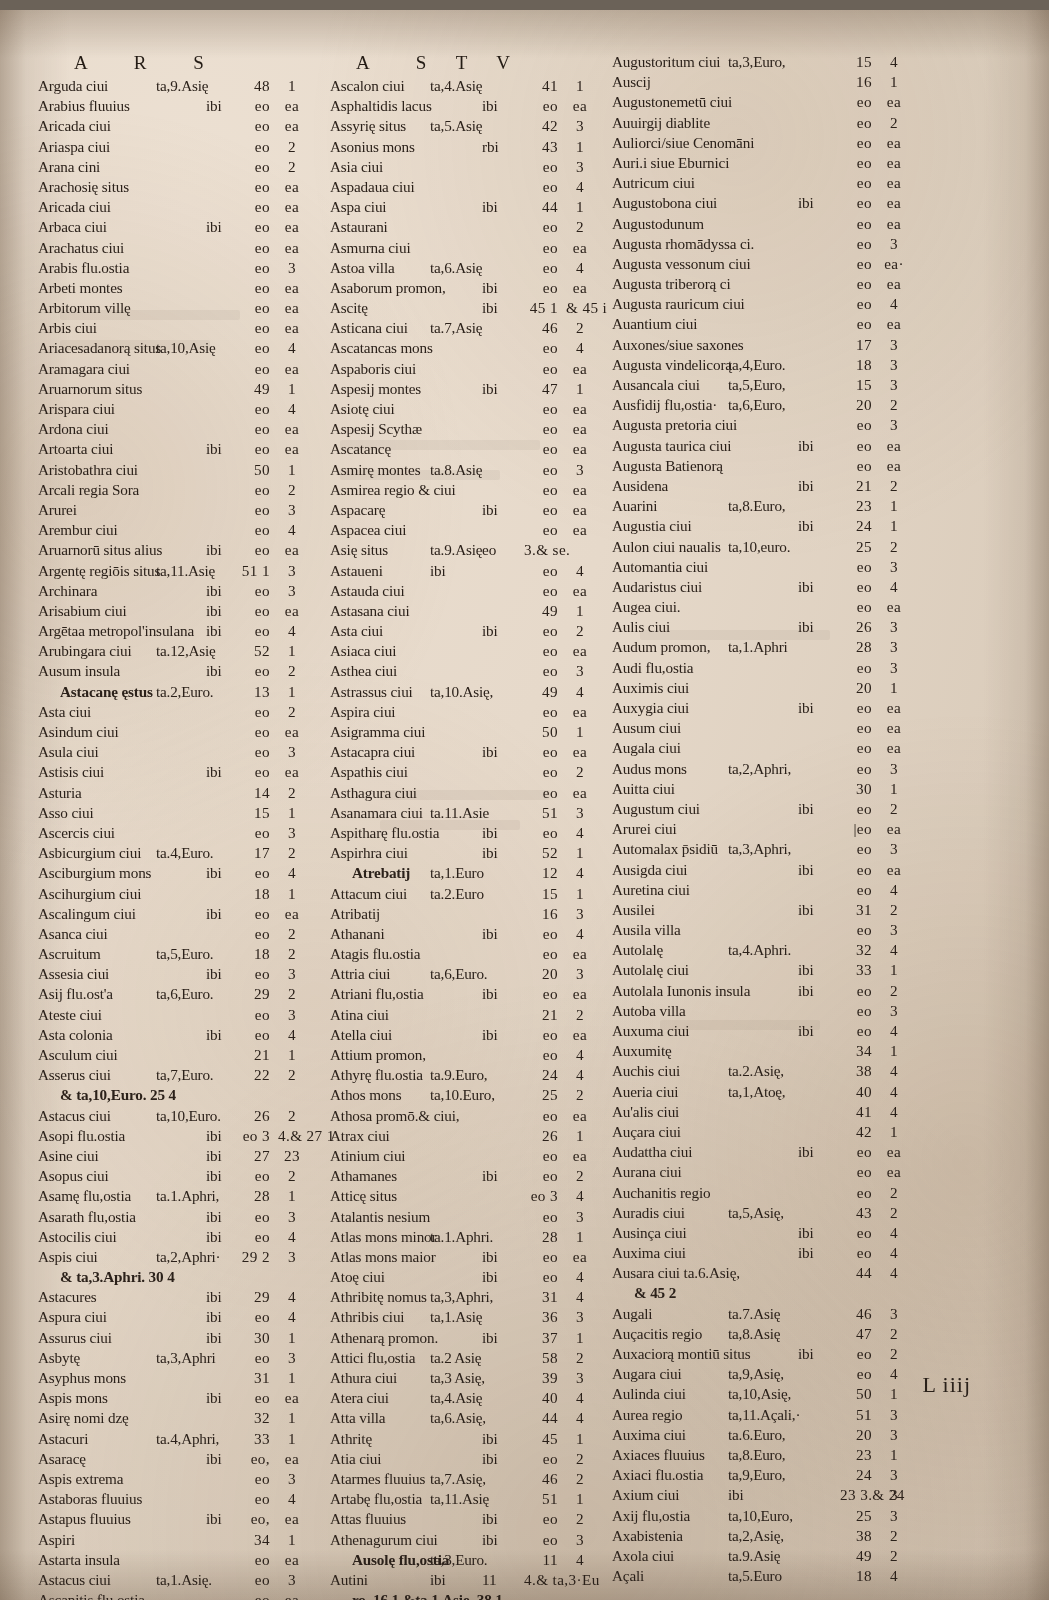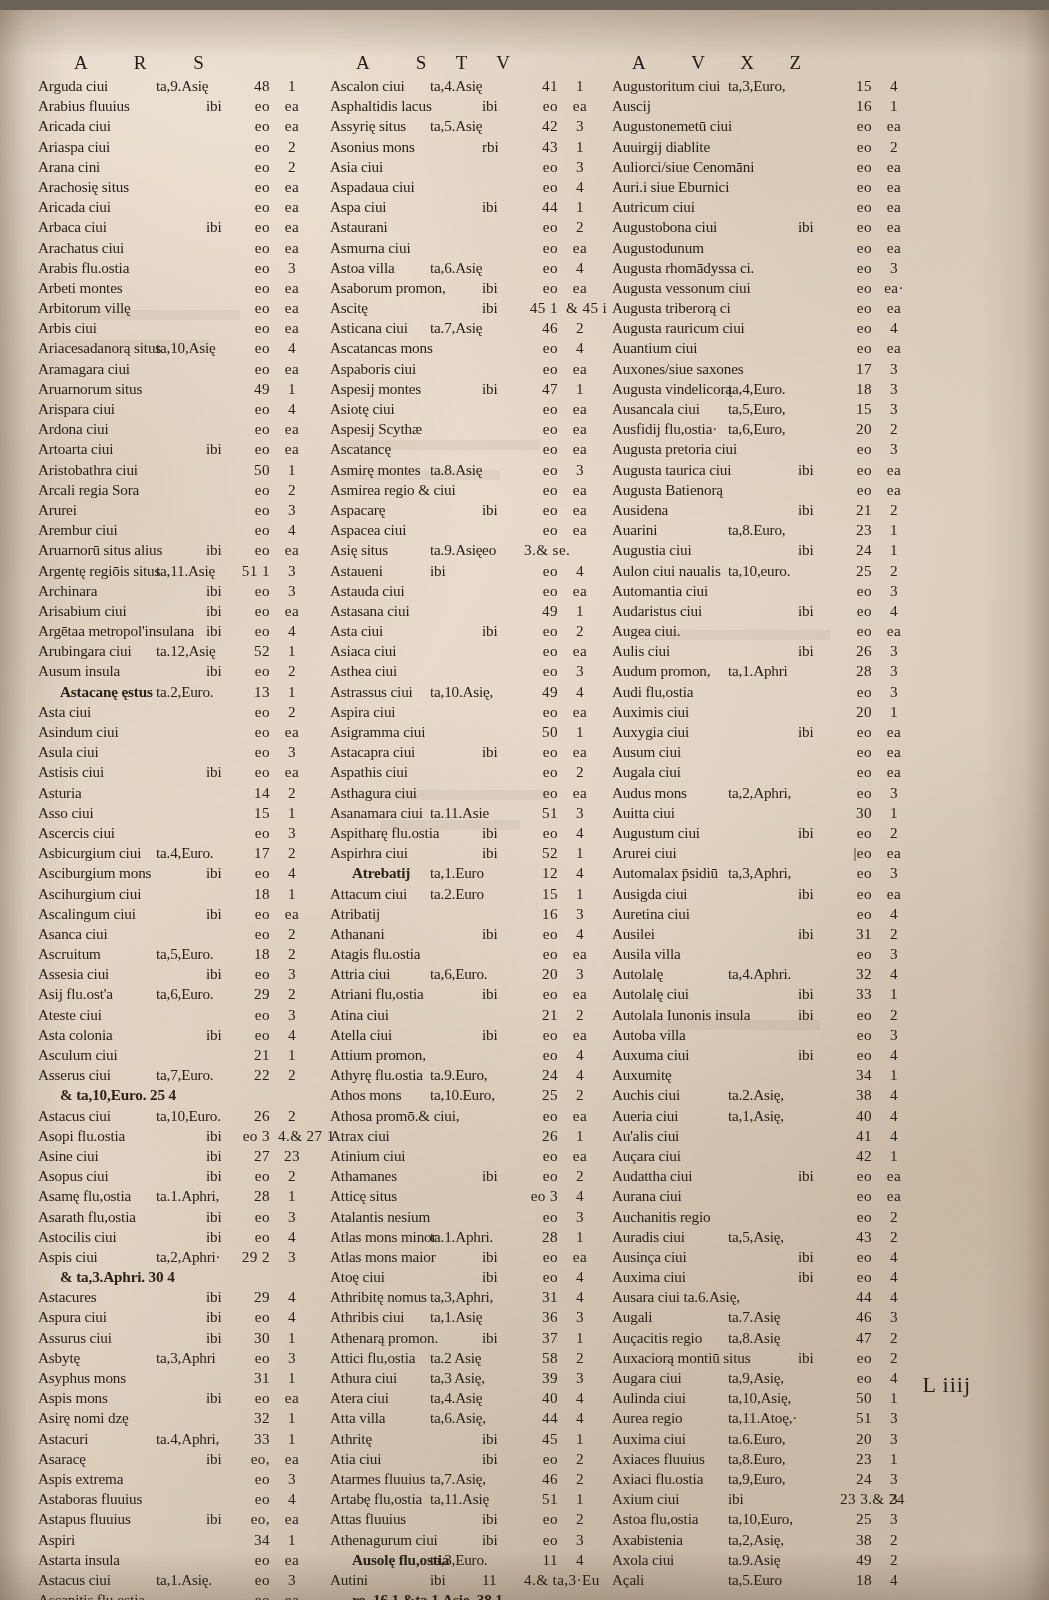--- a/index.html
+++ b/index.html
@@ -1022,21 +1022,20 @@
             <span class="ibi">11</span>
             <span class="num1">4.&amp; ta,3·Eu</span>
           </div>
           <div class="entry sub">
             <span class="name">ro.  16 1.&amp;ta.1.Asię.  38   1</span>
           </div>
         </div>
     </div>
 
     <div class="column col-c">
-      <div class="col-head">A        V      X      Z</div>
       <div class="entries">
           <div class="entry">
             <span class="name">Augustoritum ciui</span>
             <span class="tab">ta,3,Euro,</span>
             <span class="num1">15</span>
             <span class="num2">4</span>
           </div>
           <div class="entry">
             <span class="name">Auscij</span>
             <span class="num1">16</span>
@@ -1305,21 +1304,21 @@
             <span class="num2">1</span>
           </div>
           <div class="entry">
             <span class="name">Auchis ciui</span>
             <span class="tab">ta.2.Asię,</span>
             <span class="num1">38</span>
             <span class="num2">4</span>
           </div>
           <div class="entry">
             <span class="name">Aueria ciui</span>
-            <span class="tab">ta,1,Asię,</span>
+            <span class="tab">ta,1,Atoę,</span>
             <span class="num1">40</span>
             <span class="num2">4</span>
           </div>
           <div class="entry">
             <span class="name">Au'alis ciui</span>
             <span class="num1">41</span>
             <span class="num2">4</span>
           </div>
           <div class="entry">
             <span class="name">Auçara ciui</span>
@@ -1358,20 +1357,23 @@
             <span class="name">Auxima ciui</span>
             <span class="ibi">ibi</span>
             <span class="num1">eo</span>
             <span class="num2">4</span>
           </div>
           <div class="entry">
             <span class="name">Ausara ciui  ta.6.Asię,</span>
             <span class="num1">44</span>
             <span class="num2">4</span>
           </div>
+          <div class="entry sub">
+            <span class="name">&amp; 45  2</span>
+          </div>
           <div class="entry">
             <span class="name">Augali</span>
             <span class="tab">ta.7.Asię</span>
             <span class="num1">46</span>
             <span class="num2">3</span>
           </div>
           <div class="entry">
             <span class="name">Auçacitis regio</span>
             <span class="tab">ta,8.Asię</span>
             <span class="num1">47</span>
@@ -1390,21 +1392,21 @@
             <span class="num2">4</span>
           </div>
           <div class="entry">
             <span class="name">Aulinda ciui</span>
             <span class="tab">ta,10,Asię,</span>
             <span class="num1">50</span>
             <span class="num2">1</span>
           </div>
           <div class="entry">
             <span class="name">Aurea regio</span>
-            <span class="tab">ta,11.Atoę,·</span>
+            <span class="tab">ta,11.Açali,·</span>
             <span class="num1">51</span>
             <span class="num2">3</span>
           </div>
           <div class="entry">
             <span class="name">Auxima ciui</span>
             <span class="tab">ta.6.Euro,</span>
             <span class="num1">20</span>
             <span class="num2">3</span>
           </div>
           <div class="entry">
@@ -1419,21 +1421,21 @@
             <span class="num1">24</span>
             <span class="num2">3</span>
           </div>
           <div class="entry">
             <span class="name">Axium ciui</span>
             <span class="tab">ibi</span>
             <span class="num1">23  3.&amp; 24</span>
             <span class="num2">3</span>
           </div>
           <div class="entry">
-            <span class="name">Astoa flu,ostia</span>
+            <span class="name">Axij flu,ostia</span>
             <span class="tab">ta,10,Euro,</span>
             <span class="num1">25</span>
             <span class="num2">3</span>
           </div>
           <div class="entry">
             <span class="name">Axabistenia</span>
             <span class="tab">ta,2,Asię,</span>
             <span class="num1">38</span>
             <span class="num2">2</span>
           </div>

